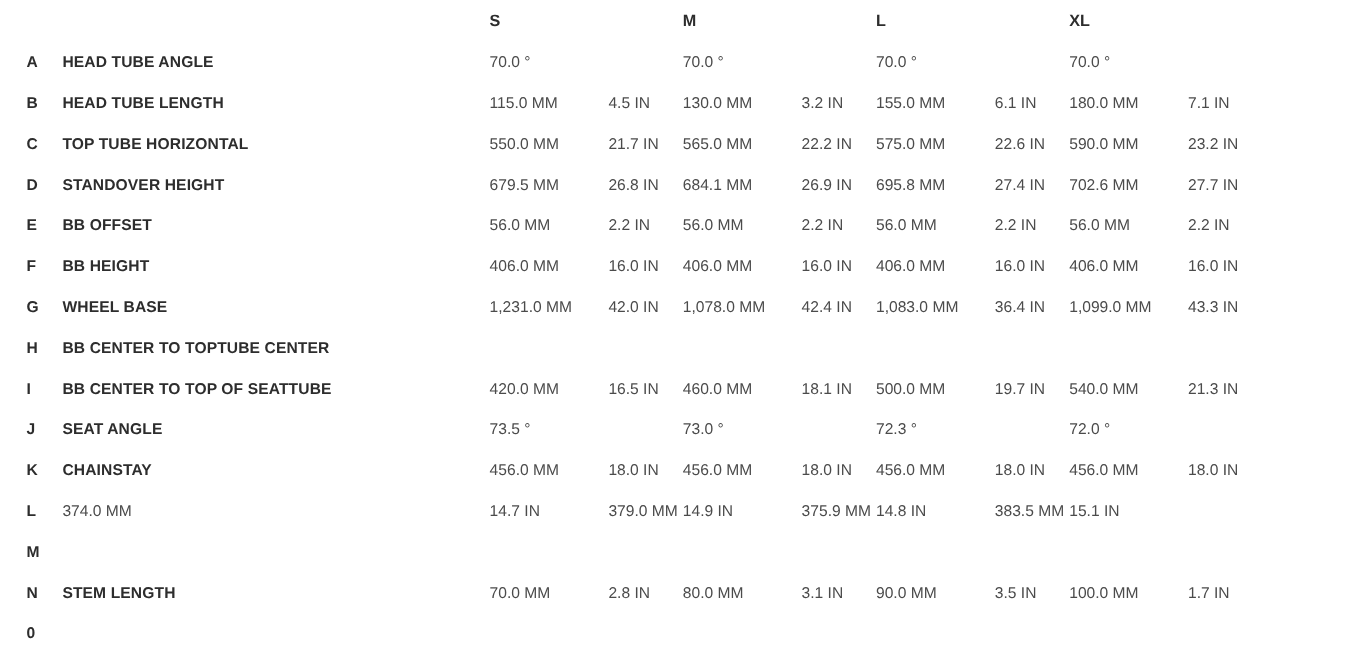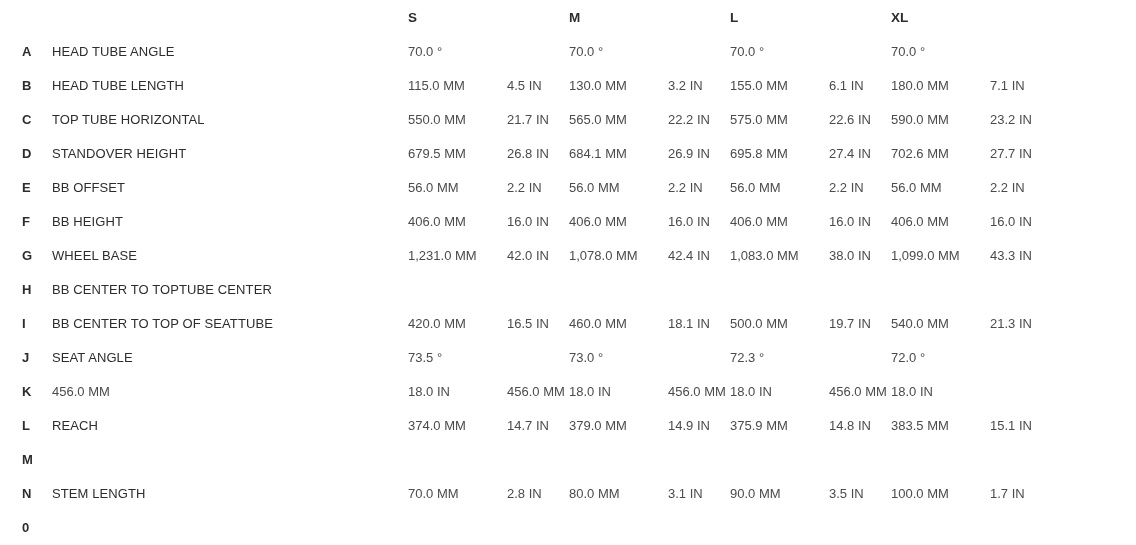--- a/index.html
+++ b/index.html
@@ -25,21 +25,21 @@
   .cell {
     white-space: nowrap;
     overflow: visible;
   }
   .letter {
     font-weight: 700;
     font-size: 13px;
     color: #2d2d2d;
   }
   .name {
-    font-weight: 400;
+    font-weight: 700;
     font-size: 13px;
     color: #2d2d2d;
     letter-spacing: 0.1px;
   }
   .size-header {
     font-weight: 700;
     font-size: 13.5px;
     color: #2d2d2d;
   }
   .val {
@@ -144,21 +144,21 @@
   </div>
 
   <div class="geo-row">
     <div class="cell letter">G</div>
     <div class="cell name">WHEEL BASE</div>
     <div class="cell val mm-cell">1,231.0 MM</div>
     <div class="cell val in-cell">42.0 IN</div>
     <div class="cell val mm-cell">1,078.0 MM</div>
     <div class="cell val in-cell">42.4 IN</div>
     <div class="cell val mm-cell">1,083.0 MM</div>
-    <div class="cell val in-cell">38.0 IN</div>
+    <div class="cell val in-cell">36.4 IN</div>
     <div class="cell val mm-cell">1,099.0 MM</div>
     <div class="cell val in-cell">43.3 IN</div>
   </div>
 
   <div class="geo-row">
     <div class="cell letter">H</div>
     <div class="cell name">BB CENTER TO TOPTUBE CENTER</div>
     <div class="cell val mm-cell"></div>
     <div class="cell val in-cell"></div>
     <div class="cell val mm-cell"></div>
@@ -190,33 +190,33 @@
     <div class="cell val mm-cell">73.0 °</div>
     <div class="cell val in-cell"></div>
     <div class="cell val mm-cell">72.3 °</div>
     <div class="cell val in-cell"></div>
     <div class="cell val mm-cell">72.0 °</div>
     <div class="cell val in-cell"></div>
   </div>
 
   <div class="geo-row">
     <div class="cell letter">K</div>
+    <div class="cell name">CHAINSTAY</div>
     <div class="cell val mm-cell">456.0 MM</div>
     <div class="cell val in-cell">18.0 IN</div>
     <div class="cell val mm-cell">456.0 MM</div>
     <div class="cell val in-cell">18.0 IN</div>
     <div class="cell val mm-cell">456.0 MM</div>
     <div class="cell val in-cell">18.0 IN</div>
     <div class="cell val mm-cell">456.0 MM</div>
     <div class="cell val in-cell">18.0 IN</div>
   </div>
 
   <div class="geo-row">
     <div class="cell letter">L</div>
-    <div class="cell name">REACH</div>
     <div class="cell val mm-cell">374.0 MM</div>
     <div class="cell val in-cell">14.7 IN</div>
     <div class="cell val mm-cell">379.0 MM</div>
     <div class="cell val in-cell">14.9 IN</div>
     <div class="cell val mm-cell">375.9 MM</div>
     <div class="cell val in-cell">14.8 IN</div>
     <div class="cell val mm-cell">383.5 MM</div>
     <div class="cell val in-cell">15.1 IN</div>
   </div>
 

